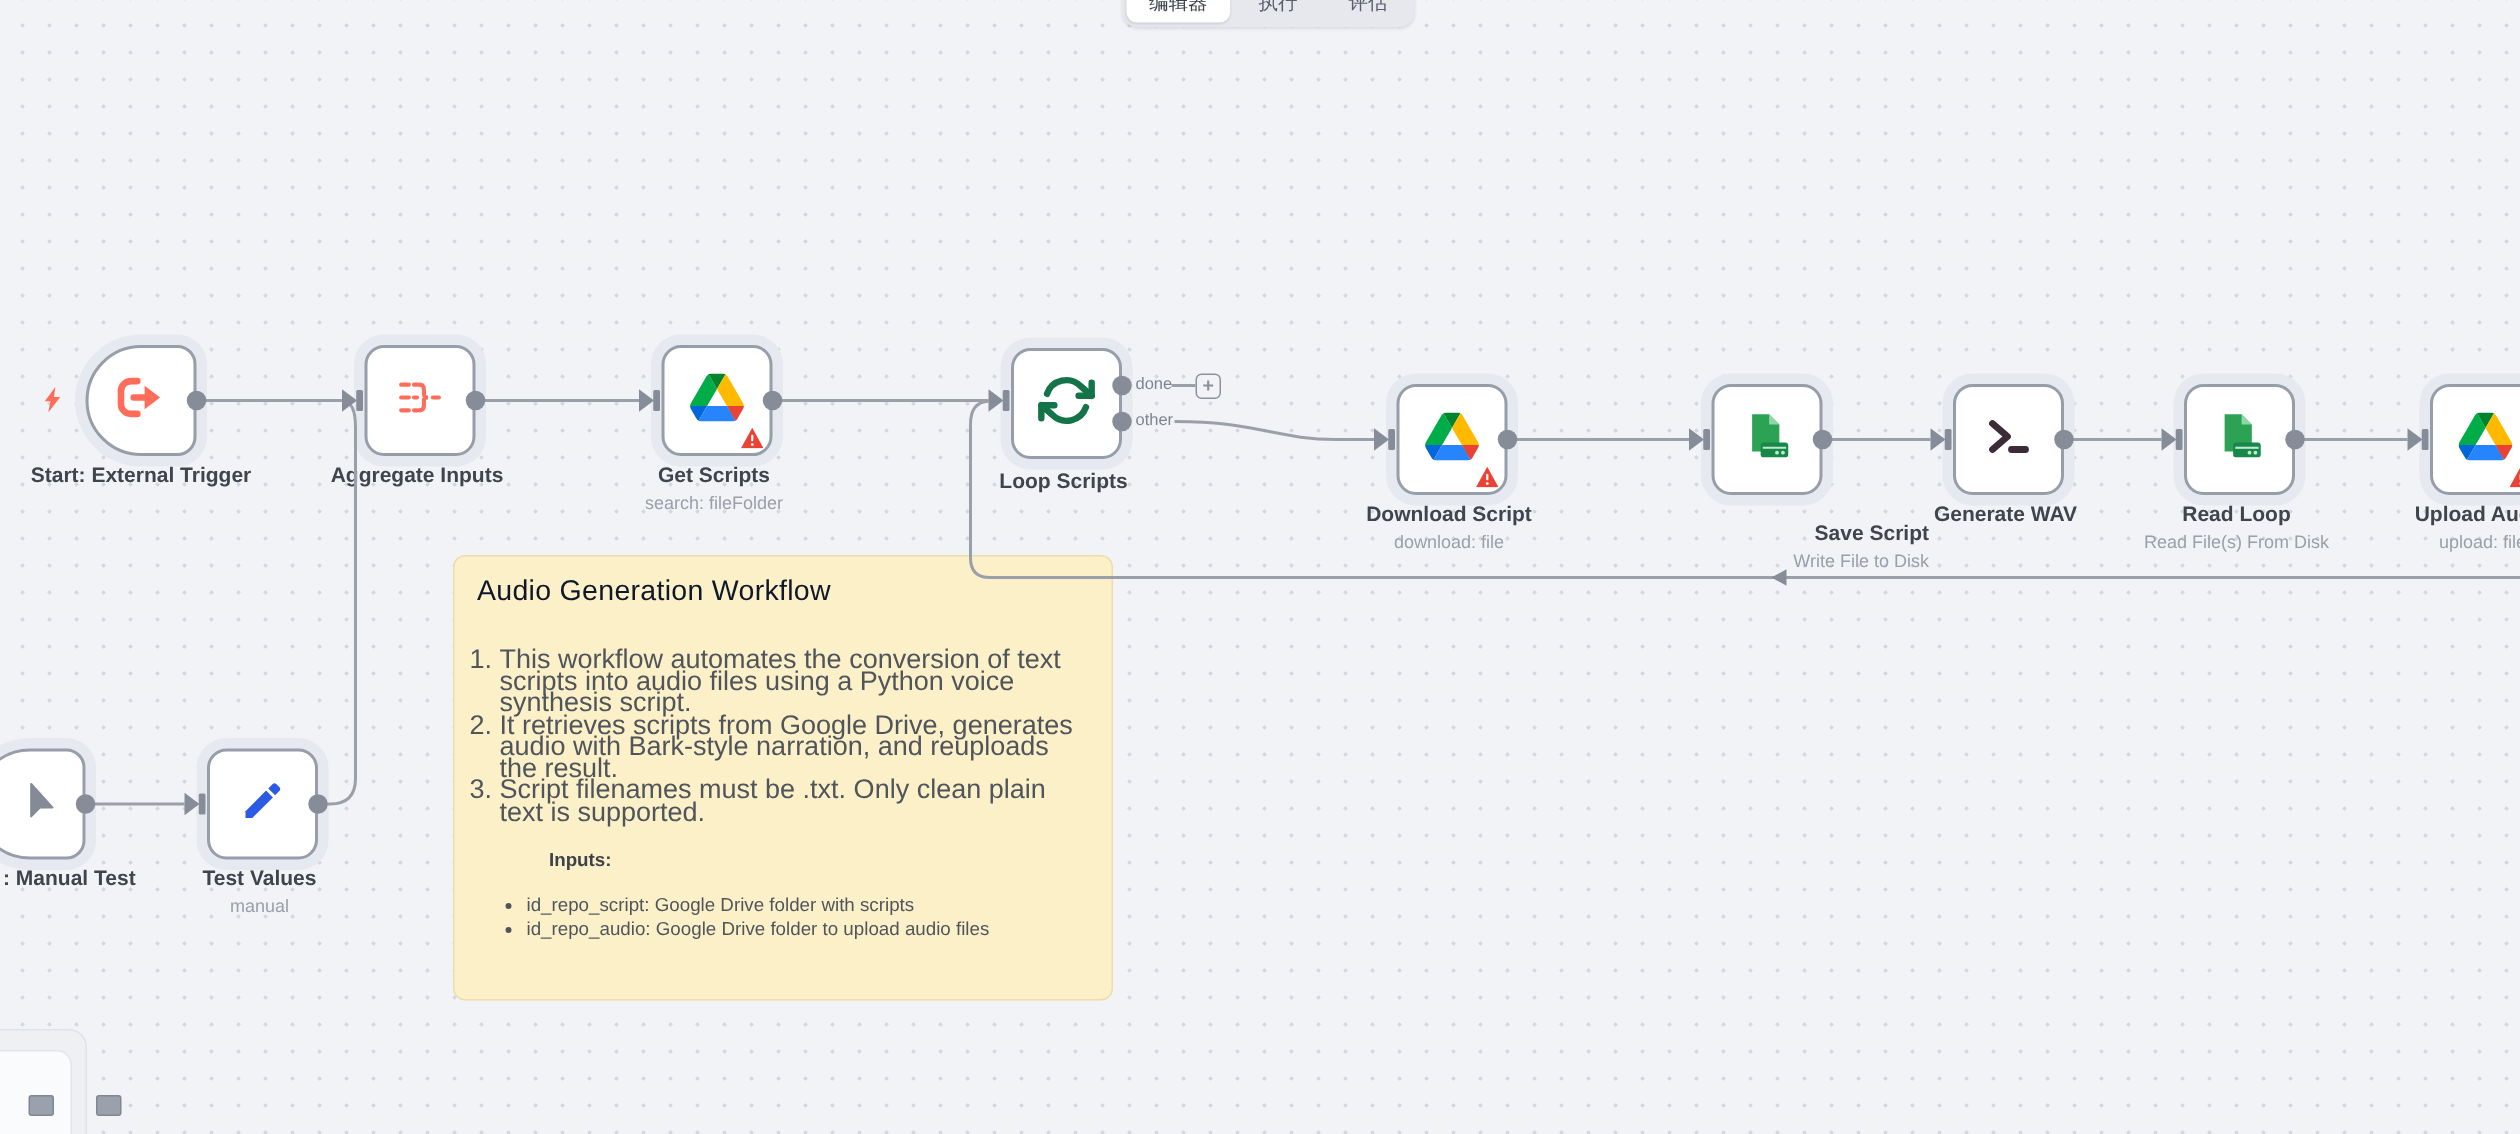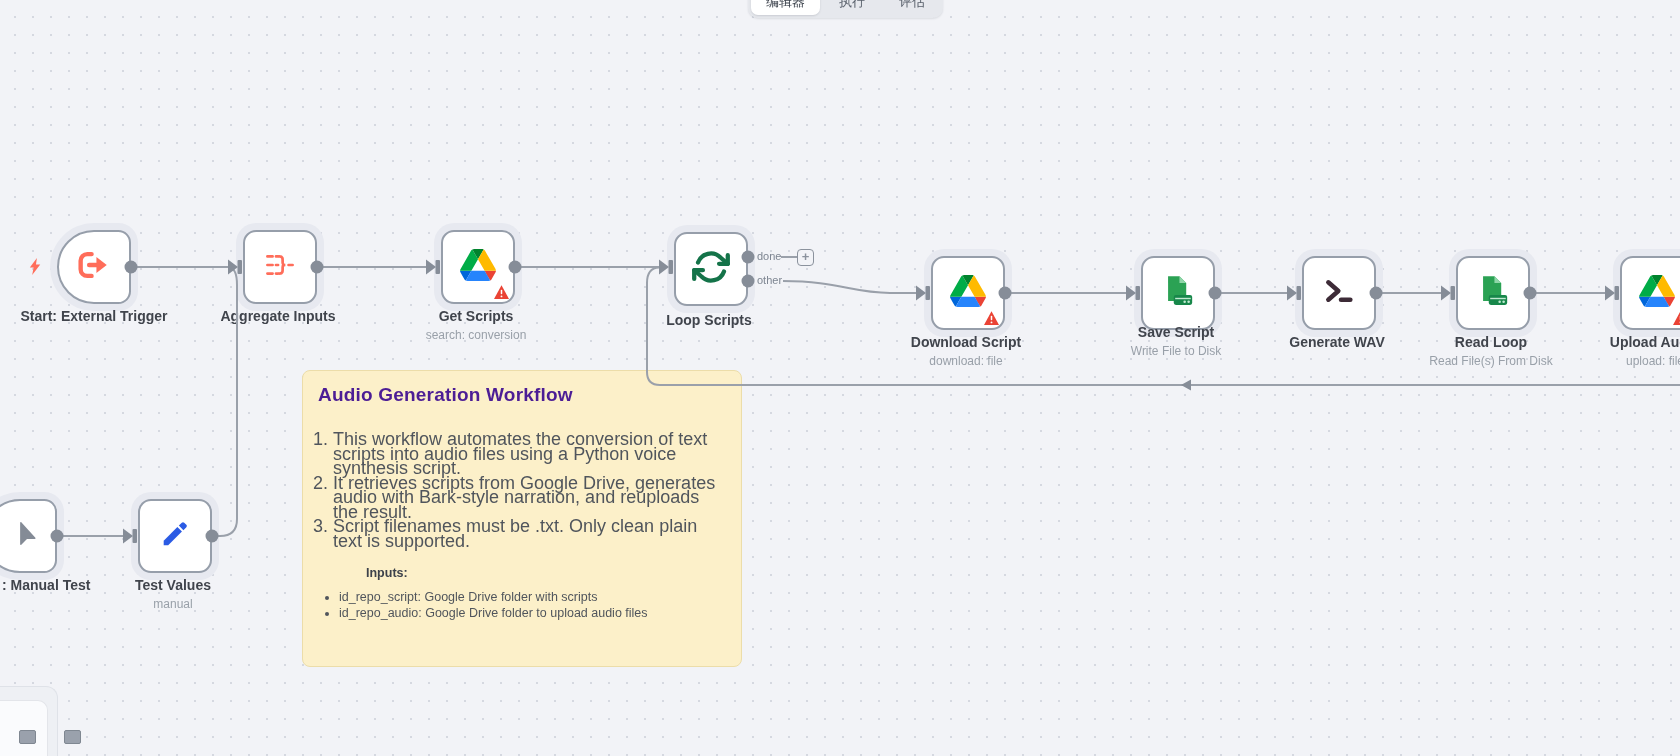--- a/index.html
+++ b/index.html
@@ -22,25 +22,25 @@
   }
   .tab{font-size:13px;color:#5a616c;padding:4px 15px;border-radius:7px;white-space:nowrap;}
   .tab.active{background:#ffffff;color:#3c424c;box-shadow:0 1px 2px rgba(50,55,70,.15);}
   
   .sticky{
     position:absolute;left:302px;top:370px;width:440px;height:297px;
     background:#fcf0c9;border:1px solid #ecdda9;border-radius:8px;
     box-sizing:border-box;padding:13px 20px 13px 15px;
     color:#50555c;
   }
-  .sticky h1{margin:0 0 26px 0;font-size:19px;font-weight:700;color:#4c1d95;letter-spacing:.2px;}
+  .sticky h1{margin:0 0 26px 0;font-size:19px;font-weight:400;color:#0f172a;letter-spacing:.2px;}
   .sticky ol{margin:0;padding-left:15px;font-size:18px;line-height:14.5px;}
   .sticky ol li{margin:0;}
   .sticky .inputs{margin:18px 0 10px 0;font-size:12.5px;font-weight:700;color:#3d424a;padding-left:48px;}
-  .sticky ul{margin:4px;padding-left:17px;font-size:12.5px;line-height:15.5px;}
+  .sticky ul{margin:16px;padding-left:17px;font-size:12.5px;line-height:15.5px;}
   .sticky .footer{margin:16px 0 0 13px;font-size:12.5px;line-height:14.5px;max-width:370px;}
   
   .node{
     position:absolute;width:70px;height:70px;
     background:#fff;border:2px solid #969eaa;border-radius:13px;
     box-shadow:0 0 0 7px #e7e9f0;
     display:flex;align-items:center;justify-content:center;
   }
   .node.trigger{border-radius:38px 13px 13px 38px;}
   .warn{position:absolute;right:4px;bottom:3px;line-height:0;}
@@ -141,21 +141,21 @@
   <span class="warn">
     <svg width="15" height="14" viewBox="0 0 24 22">
         <path d="M12 0L24 22H0z" fill="#ea4335"></path>
         <rect x="10.8" y="7.5" width="2.4" height="7" rx="1.1" fill="#fff"></rect>
         <circle cx="12" cy="18" r="1.5" fill="#fff"></circle>
       </svg>
   </span>
 </div>
 <div class="node-label" style="left:366px;top:308px;">
   <div>Get Scripts</div>
-  <div class="sub">search: conversion</div>
+  <div class="sub">search: fileFolder</div>
 </div>
 
 <div class="node" style="left:674px;top:232px;">
   <span>
     <svg width="38" height="38" viewBox="0 0 24 24" fill="none" stroke="#147349" stroke-width="2.7" stroke-linecap="round" stroke-linejoin="round">
       <polyline points="22.6 4.5 22.6 10 17.1 10"></polyline>
       <polyline points="1.4 19.5 1.4 14 6.9 14"></polyline>
       <path d="M3.8 9.2a8.6 8.6 0 0114.2-3.2l4.6 4"></path>
       <path d="M20.2 14.8a8.6 8.6 0 01-14.2 3.2l-4.6-4"></path>
     </svg>
@@ -194,21 +194,21 @@
     <svg width="34" height="34" viewBox="0 0 24 24">
       <path d="M5 1.5h8l4.8 4.8V19H5z" fill="#2ba254"></path>
       <path d="M13 1.5l4.8 4.8H13z" fill="#8fd6a8"></path>
       <rect x="9" y="14.8" width="13" height="7" rx="1.5" fill="#17874a"></rect>
       <path d="M10 17.3h11" stroke="#bfe9cf" stroke-width="1"></path>
       <circle cx="16.7" cy="19.6" r=".9" fill="#bfe9cf"></circle>
         <circle cx="19.5" cy="19.6" r=".9" fill="#bfe9cf"></circle>
     </svg>
   </span>
 </div>
-<div class="node-label" style="left:1066px;top:324px;">
+<div class="node-label" style="left:1066px;top:347px;text-align:right;">
   <div>Save Script</div>
   <div class="sub">Write File to Disk</div>
 </div>
 
 <div class="node" style="left:1302px;top:256px;">
   <span>
     <svg width="34" height="32" viewBox="0 0 24 24" fill="none" stroke="#3d2b37" stroke-width="3.4" stroke-linecap="round" stroke-linejoin="round">
       <path d="M4 5.5l7.5 6.5L4 18.5"></path>
       <line x1="13.5" y1="18.5" x2="20.5" y2="18.5"></line>
     </svg>

